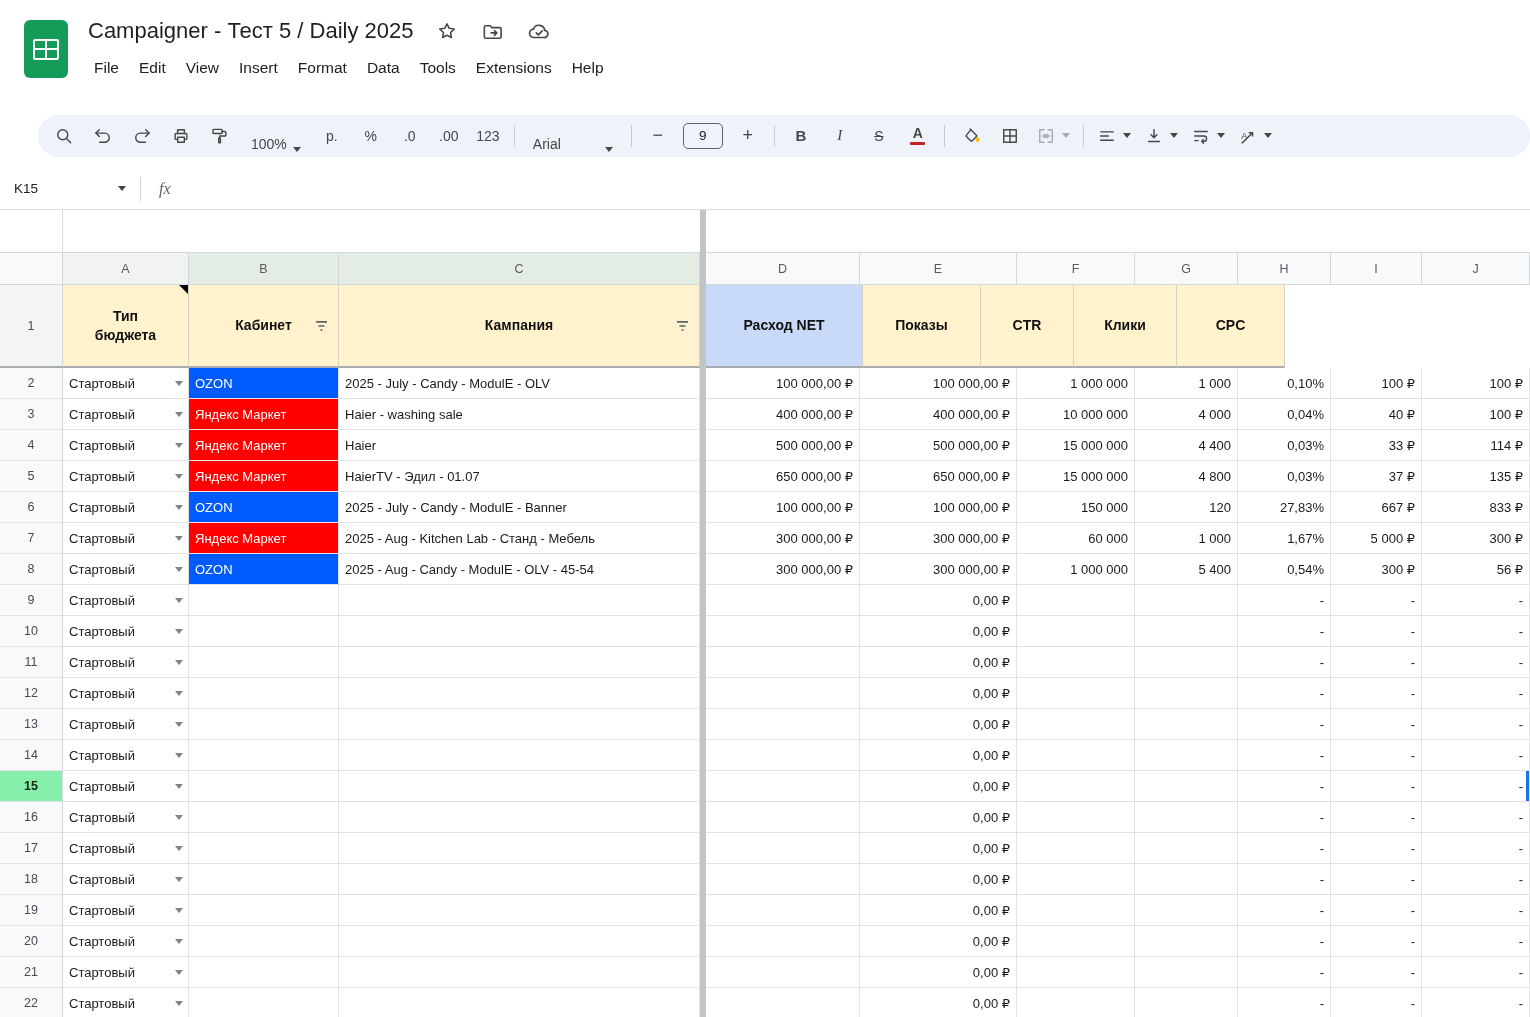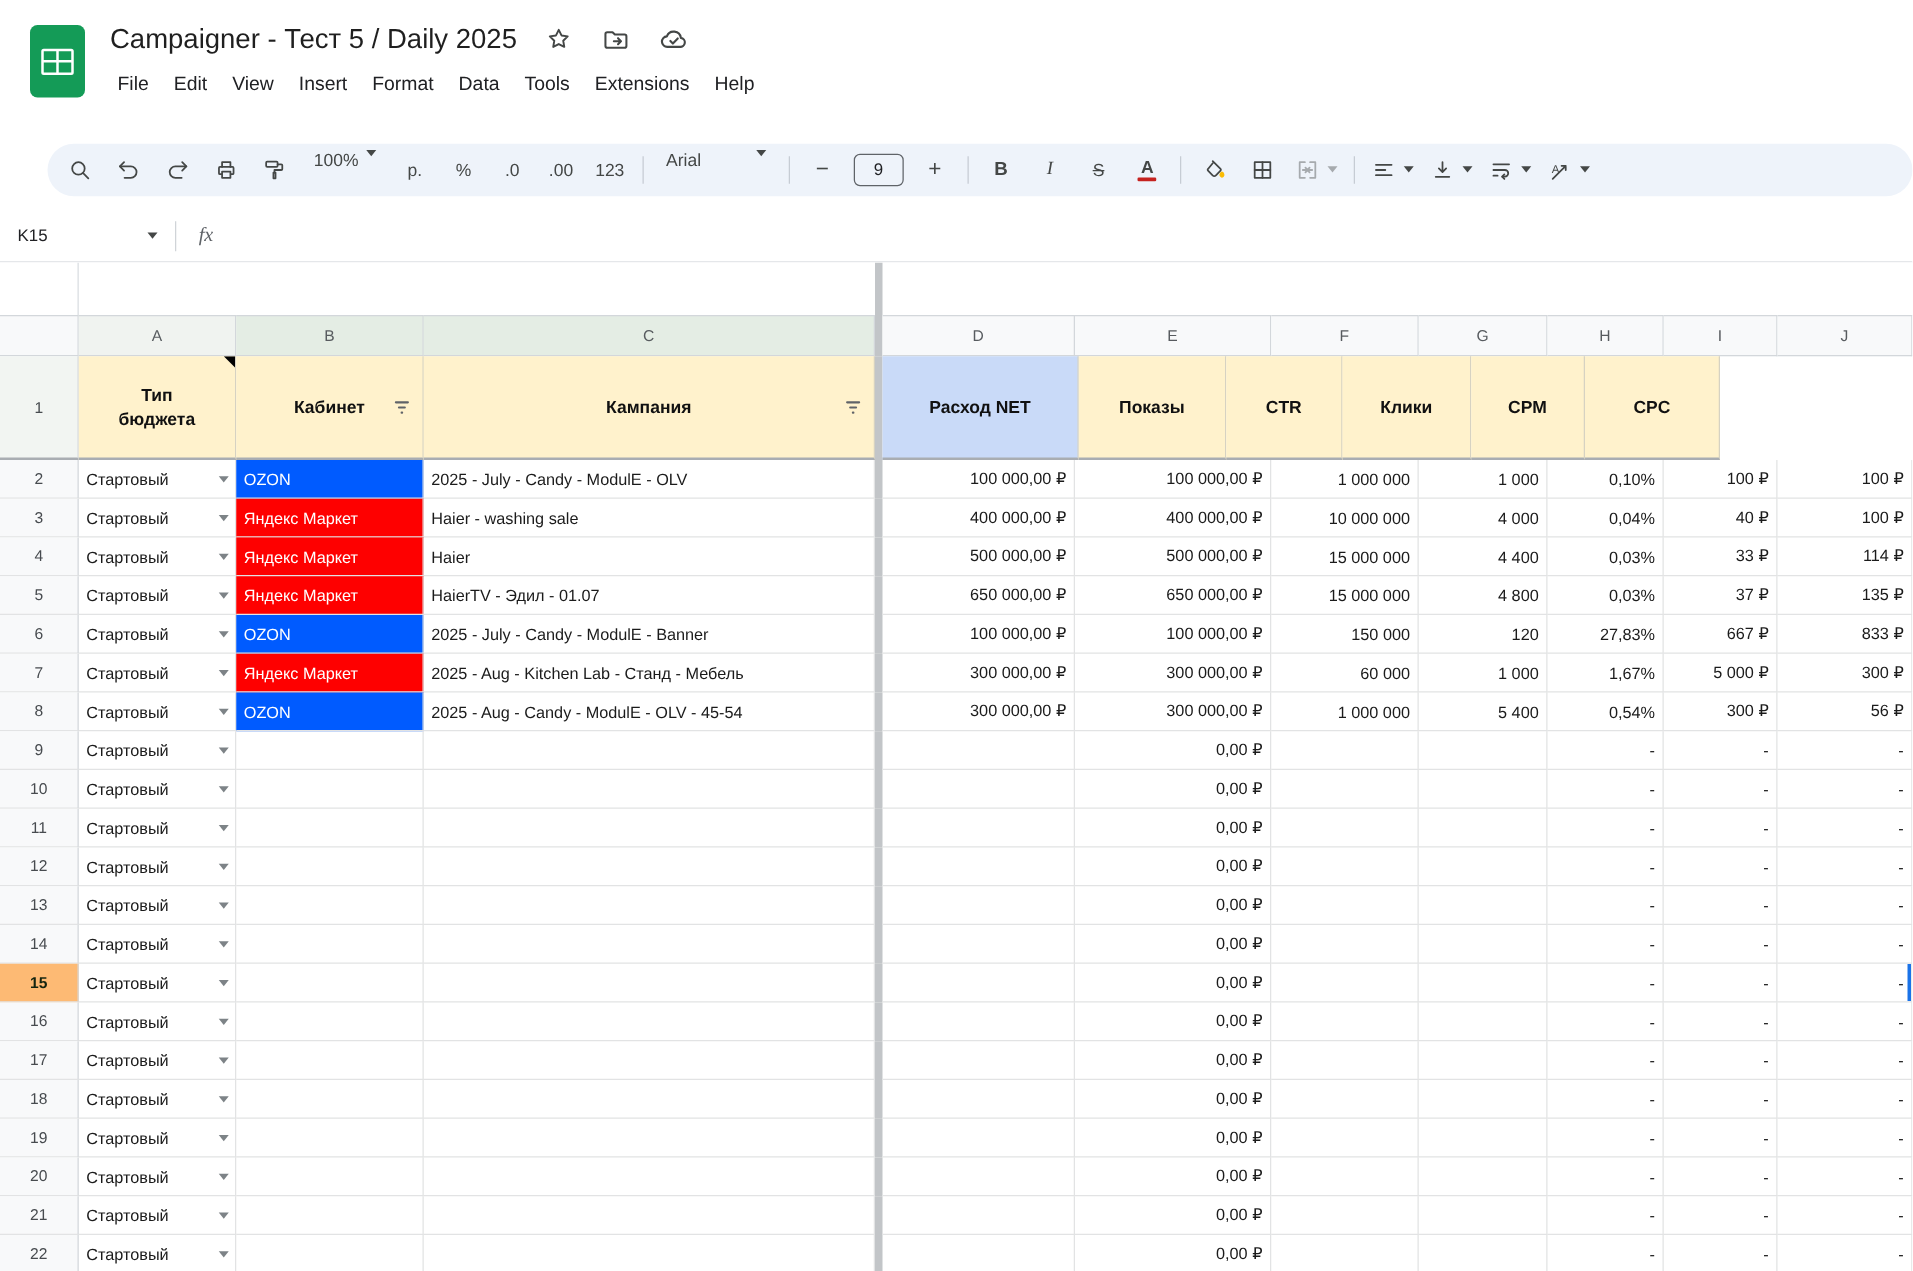--- a/index.html
+++ b/index.html
@@ -20,21 +20,21 @@
   
   .toolbar-wrap{height:65px;display:flex;align-items:center}
   .toolbar{margin-left:38px;width:1492px;height:42px;background:#eef3fa;border-radius:21px;
     display:flex;align-items:center;padding:0 10px;gap:7px;overflow:hidden}
   .tool{height:32px;min-width:32px;border-radius:6px;display:flex;align-items:center;justify-content:center;
     color:#444746;font-size:14px;white-space:nowrap;padding:0 3px}
   .tool svg{stroke:#444746;fill:none;stroke-width:1.7;stroke-linecap:round;stroke-linejoin:round}
   .tool.txt{font-weight:500}
   .tdiv{width:1px;height:22px;background:#c6ccd4;margin:0 3px}
   .chev{width:0;height:0;border-left:4px solid transparent;border-right:4px solid transparent;border-top:5px solid #444746;margin-left:6px}
-  .zoombox,.fontbox{display:flex;align-items:flex-start;padding:0 8px}
+  .zoombox,.fontbox{display:flex;align-items:flex-end;padding:0 8px}
   .fontbox{min-width:96px;justify-content:space-between}
   .sizebox{width:40px;height:26px;border:1.5px solid #5f6368;border-radius:5px;display:flex;align-items:center;justify-content:center;font-size:13.5px;color:#202124;margin:0 2px}
   .b-bold{font-weight:700;font-size:15px}
   .b-italic{font-style:italic;font-size:15px;font-family:"Liberation Serif",serif}
   .b-strike{text-decoration:line-through;font-size:14px}
   .colorA{display:flex;flex-direction:column;align-items:center;line-height:1}
   .colorA .a{font-size:14px;font-weight:600;color:#444746}
   .colorA .bar{width:15px;height:3.5px;background:#c5221f;margin-top:2px;border-radius:1px}
   .dis{opacity:.42}
   
@@ -56,21 +56,21 @@
     border-top:1px solid #d3d7db;border-bottom:1px solid #d3d7db;border-right:1px solid #d3d7db}
   .fdiv{flex:0 0 6px;background:#c2c5c8}
   .hrow{height:83px}
   .hcell{justify-content:center;text-align:center;font-weight:700;font-size:14px;color:#111;
     border-right:1px solid #d6d2c2;border-bottom:2px solid #a9adb2}
   .hcell .ct{white-space:normal;line-height:1.35}
   .hcell.wrap .ct{max-width:72px}
   .rowh{justify-content:center;font-size:12.5px;color:#474b4f;background:#f8f9fa;
     border-right:1px solid #d3d7db;border-bottom:1px solid #e2e3e4}
   .hrow .rowh{border-bottom:2px solid #a9adb2;background:#f2f5f2}
-  .selrh{background:#fdba74;font-weight:700;color:#13240f}
+  .selrh{background:#86efac;font-weight:700;color:#13240f}
   .drow{height:31px;background:#fff}
   .dcell{font-size:13px;color:#1b1b1b;border-right:1px solid #e2e3e4;border-bottom:1px solid #e2e3e4}
   .al{justify-content:flex-start;padding:0 6px}
   .ar{justify-content:flex-end;padding:0 6px}
   .dd{position:absolute;right:5px;top:50%;margin-top:-2px;width:0;height:0;
     border-left:4px solid transparent;border-right:4px solid transparent;border-top:5px solid #7d8387}
   .seledge{box-shadow:inset -3px 0 0 #1a73e8}
   .note{position:absolute;top:0;right:0;width:0;height:0;border-top:9px solid #000;border-left:9px solid transparent}
   .flt{position:absolute;right:8px;top:50%;transform:translateY(-50%);width:17px;height:17px}
 </style>
@@ -320,23 +320,20 @@
       </div>
       <div class="cell hcell" style="width: 118px; background: rgb(255, 242, 204);">
         <span class="ct">Показы</span>
       </div>
       <div class="cell hcell" style="width: 93px; background: rgb(255, 242, 204);">
         <span class="ct">CTR</span>
       </div>
       <div class="cell hcell" style="width: 103px; background: rgb(255, 242, 204);">
         <span class="ct">Клики</span>
       </div>
-      <div class="cell hcell" style="width: 91px; background: rgb(255, 242, 204);">
-        <span class="ct">CPM</span>
-      </div>
       <div class="cell hcell" style="width: 108px; background: rgb(255, 242, 204);">
         <span class="ct">CPC</span>
       </div>
     </div>
     <div class="grow drow">
       <div class="cell rowh" style="width: 63px;">
         <span class="ct">2</span>
       </div>
       <div class="cell dcell al" style="width: 126px;">
         <span class="ct">Стартовый</span>

